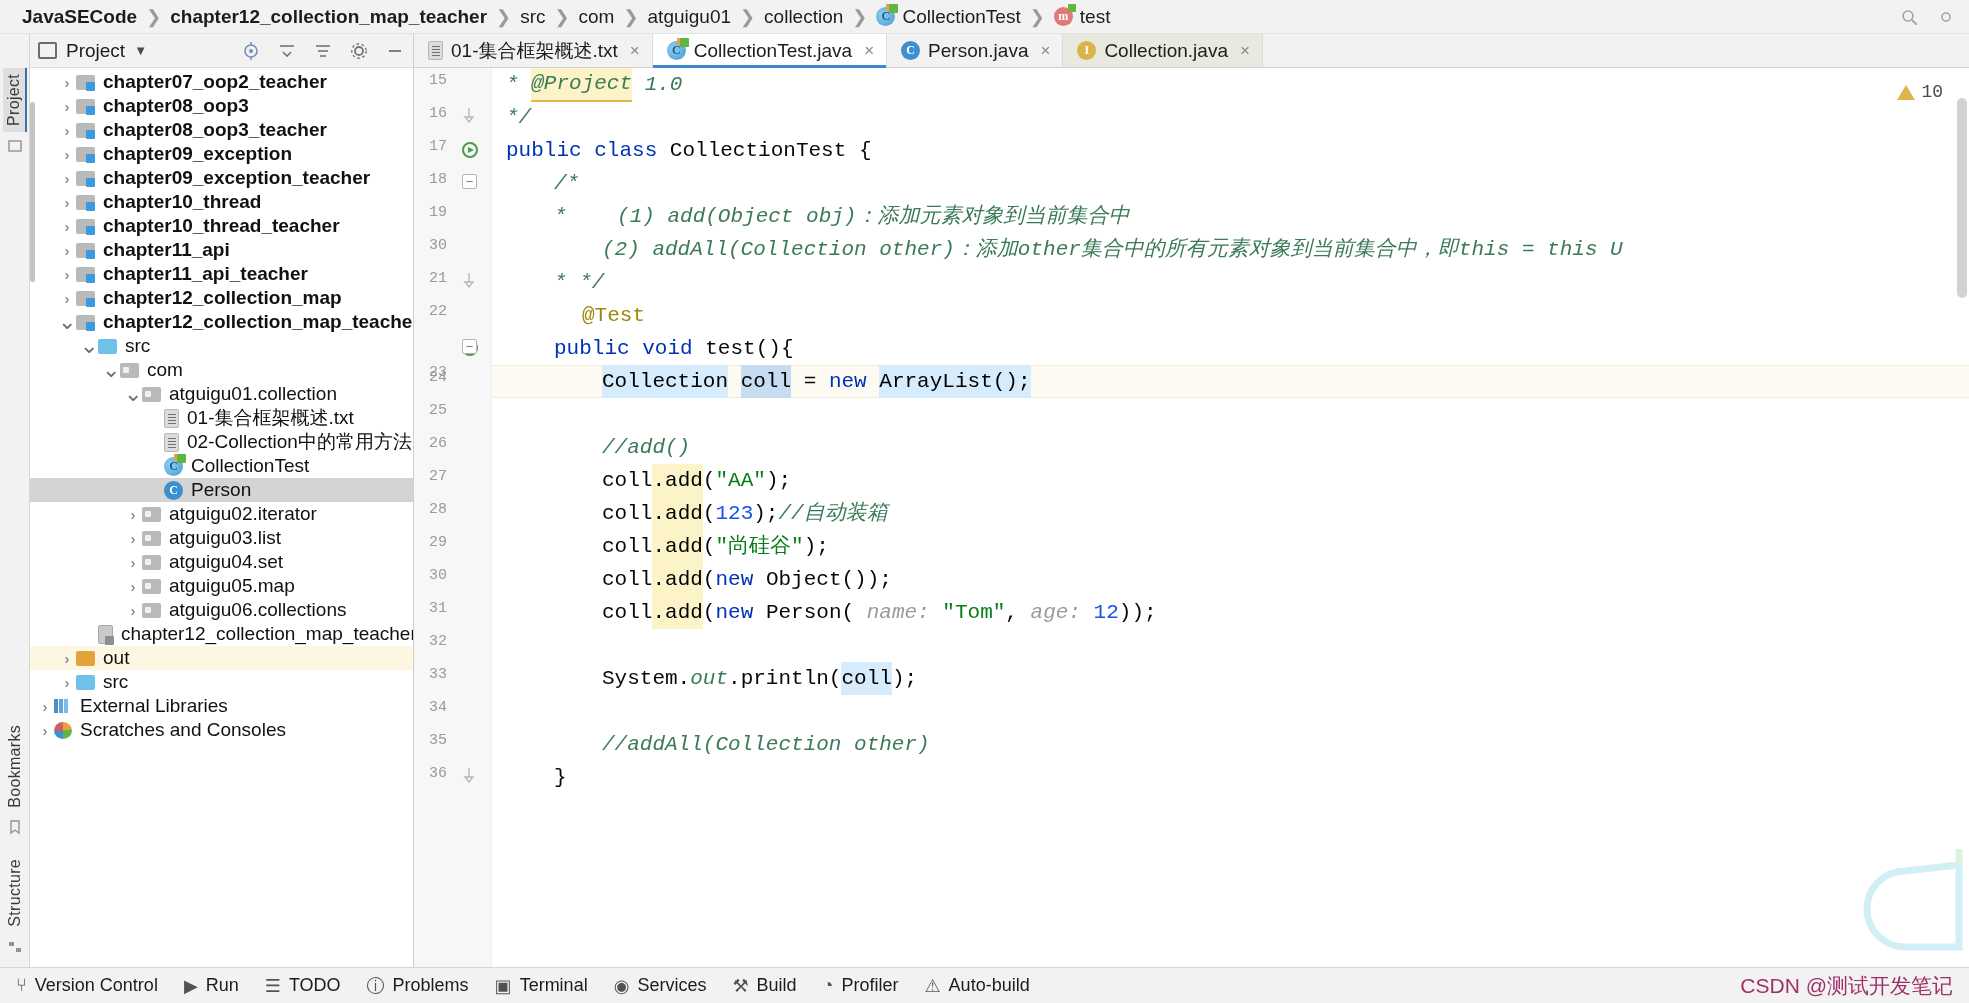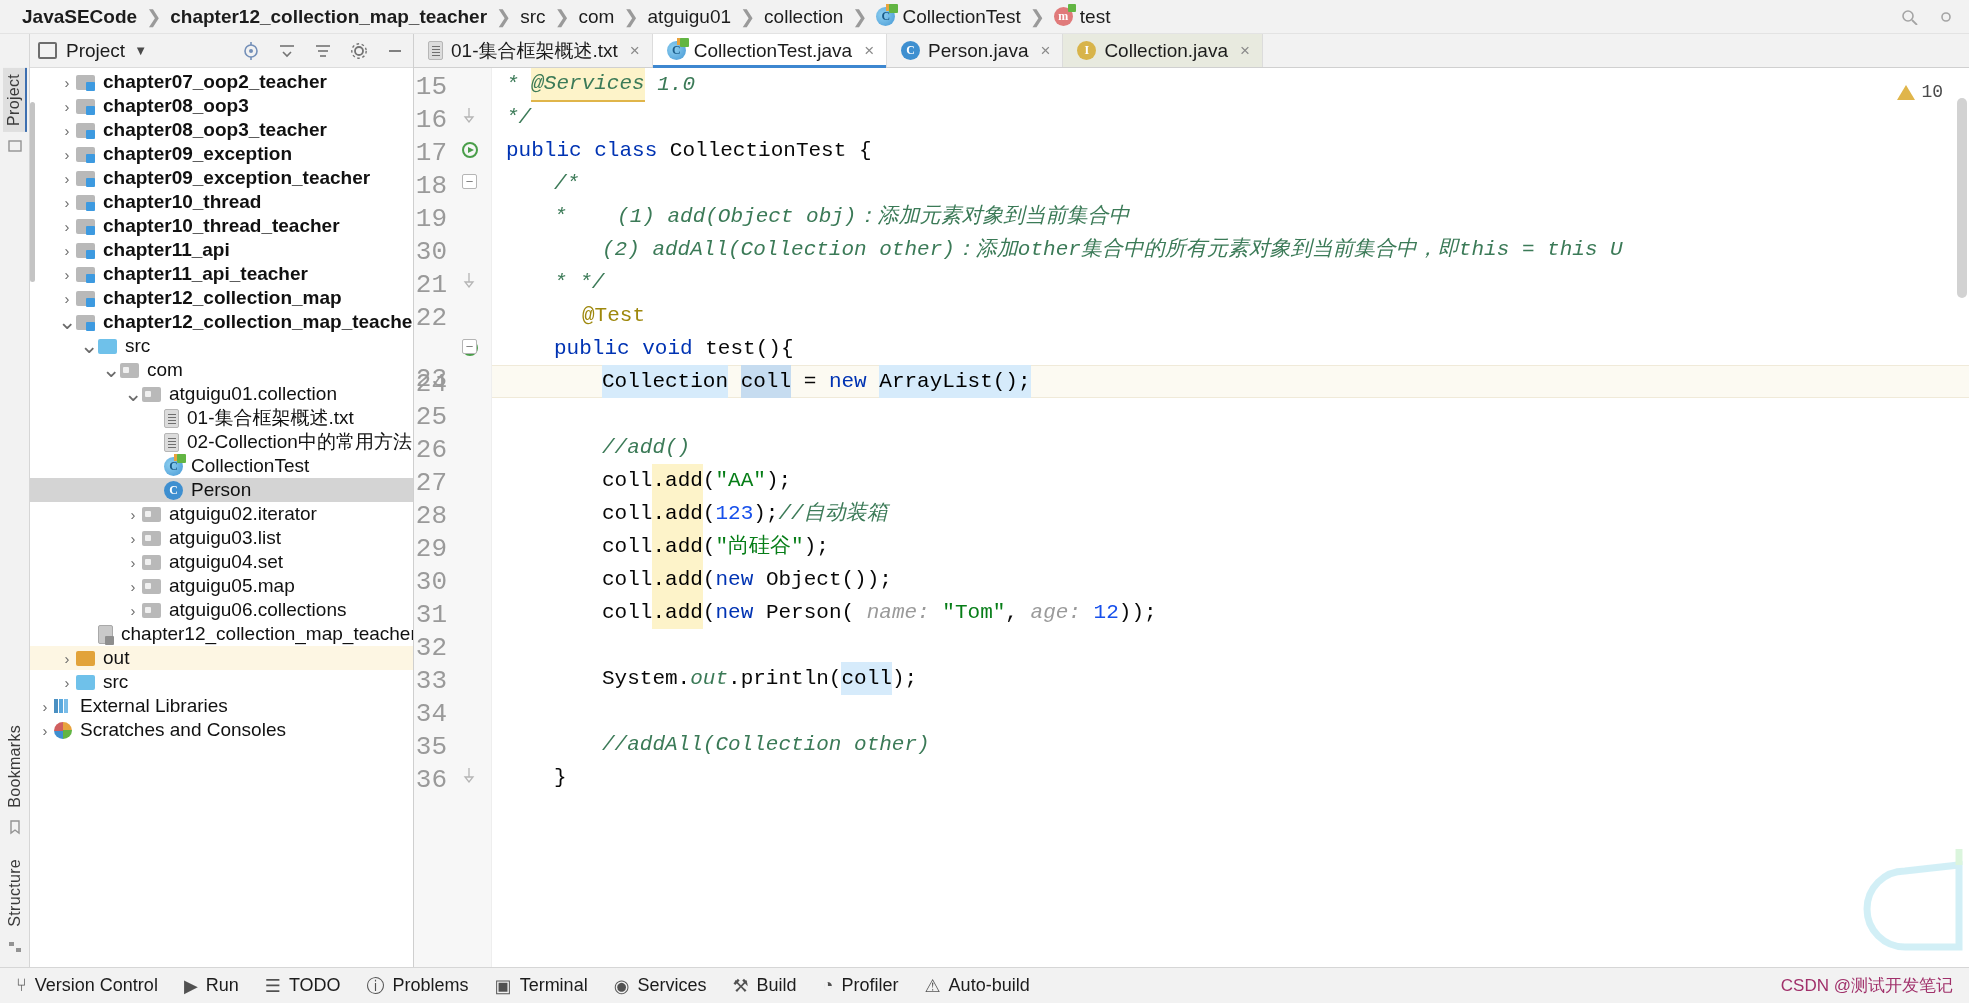--- a/index.html
+++ b/index.html
@@ -103,21 +103,21 @@
       border-right:1px solid #dcdcdc; color:#1c1c1c; white-space:nowrap; position:relative; }
   .etab.active { background:#ffffff; }
   .etab.active:after { content:""; position:absolute; left:0; right:0; bottom:-1px; height:3px; background:#3d87d0;}
   .etab.greenbg { background:#e8eadf; }
   .etab .x { color:#8a8a8a; font-size:17px; margin-left:4px; }
 
   .editor-area { flex:1; display:flex; min-height:0; position:relative; overflow:hidden; background:#fff;}
   .gutter { width:78px; flex:0 0 78px; background:#f7f7f7; border-right:1px solid #eeeeee;
       position:relative; }
   .gutter .ln { position:absolute; right:44px; font-family:"Liberation Mono", monospace;
-      font-size:26px; color:#9a9a9a; text-align:right; width:40px; }
+      font-size:15px; color:#9a9a9a; text-align:right; width:40px; }
   .gutter .gicon { position:absolute; right:10px; width:20px; height:20px; }
   .fold { position:absolute; right:14px; width:15px; height:15px; border:1px solid #b5b5b5;
       background:#fff; color:#7a7a7a; font-size:13px; line-height:13px; text-align:center; border-radius:2px;}
   .fold.tail { border:none; background:transparent; }
 
   .code { position:relative; flex:1; font-family:"Liberation Mono", monospace; font-size:21px;
       line-height:33px; white-space:pre; overflow:hidden; }
   .cline { position:absolute; left:14px; height:33px; display:flex; align-items:center; }
   .hl-line { position:absolute; left:0; right:0; height:33px; background:#fcfaf2;
       border-top:1px solid #f0ead9; border-bottom:1px solid #f0ead9;}
@@ -140,21 +140,21 @@
   .scroll-v { position:absolute; right:2px; top:0; width:10px; height:100%; }
   .scroll-v .thumb{ position:absolute; top:30px; width:10px; height:200px; background:#d2d2d2; border-radius:5px;}
 
   
   .wm-logo { position:absolute; right:0px; bottom:0px; width:160px; height:120px; opacity:.35; }
 
   
   .statusbar { height:36px; flex:0 0 36px; background:#f2f2f2; border-top:1px solid #d6d6d6;
       display:flex; align-items:center; gap:26px; padding:0 16px; font-size:18px; color:#1c1c1c;}
   .sb-item { display:flex; align-items:center; gap:8px; white-space:nowrap; }
-  .sb-right { margin-left:auto; display:flex; align-items:center; gap:10px; font-size:17px; color:#a0306a;}
+  .sb-right { margin-left:auto; display:flex; align-items:center; gap:10px; font-size:21px; color:#a0306a;}
 </style>
 </head>
 <body>
 
 <div class="app">
 
   <div class="navbar">
     <span class="crumb bold">
         <span>JavaSECode</span>
       </span>
@@ -460,21 +460,21 @@
             <div class="ln" style="top: 664px;">35</div>
             <div class="ln" style="top: 697px;">36</div>
             <div class="fold tail" style="top: 700px;"><svg width="15" height="15" viewBox="0 0 15 15">
                 <path d="M7 0v9M3 9h8l-4 5z" fill="none" stroke="#b5b5b5" stroke-width="1.3"></path>
               </svg></div>
           </div>
         <div class="code" id="code">
           <div class="hl-line" style="top:297px;"></div>
 
           
-          <div class="cline" style="top:0px;"><span class="cmt">*</span><span class="cmt">&nbsp;</span><span class="cmt underline-warn">@Services</span><span class="cmt">&nbsp;</span><span class="cmt">1.0</span></div>
+          <div class="cline" style="top:0px;"><span class="cmt">*</span><span class="cmt">&nbsp;</span><span class="cmt underline-warn">@Project</span><span class="cmt">&nbsp;</span><span class="cmt">1.0</span></div>
           
           <div class="cline" style="top:33px;"><span class="cmt">*/</span></div>
           
           <div class="cline" style="top:66px;left:14px;"><span class="kw">public</span><span>&nbsp;</span><span class="kw">class</span><span>&nbsp;</span><span class="plain">CollectionTest {</span></div>
           
           <div class="cline" style="top:99px;left:62px;"><span class="cmt">/*</span></div>
           
           <div class="cline" style="top:132px;left:62px;"><span class="cmt">*</span><span class="cmt">&nbsp;&nbsp;&nbsp;&nbsp;</span><span class="cmt">(1) add(Object obj)：添加元素对象到当前集合中</span></div>
           
           <div class="cline" style="top:165px;left:110px;"><span class="cmt">(2) addAll(Collection other)：添加other集合中的所有元素对象到当前集合中，即this = this U</span></div>

